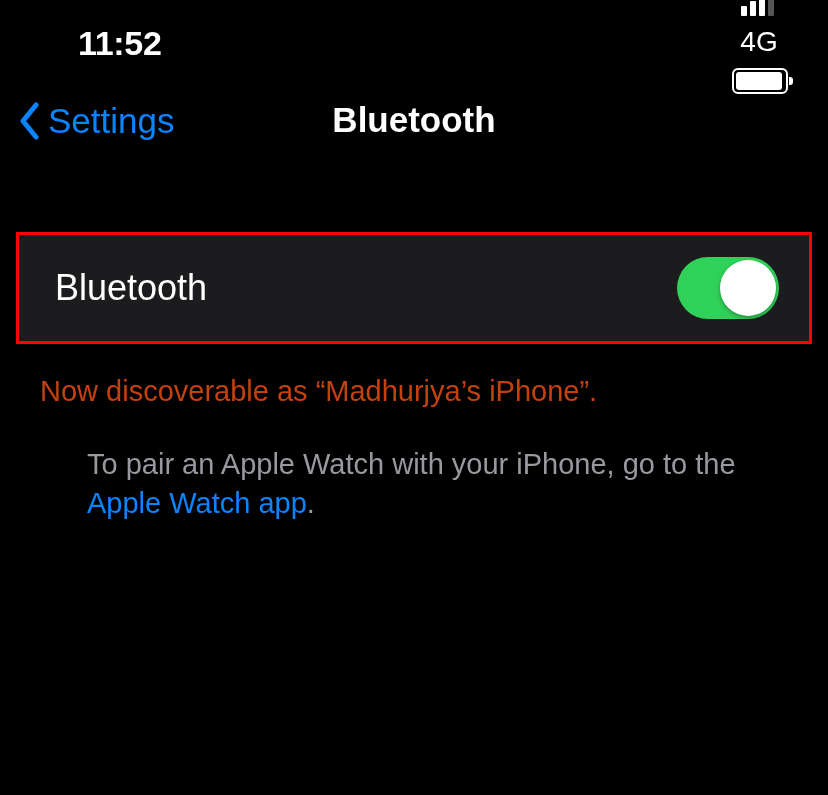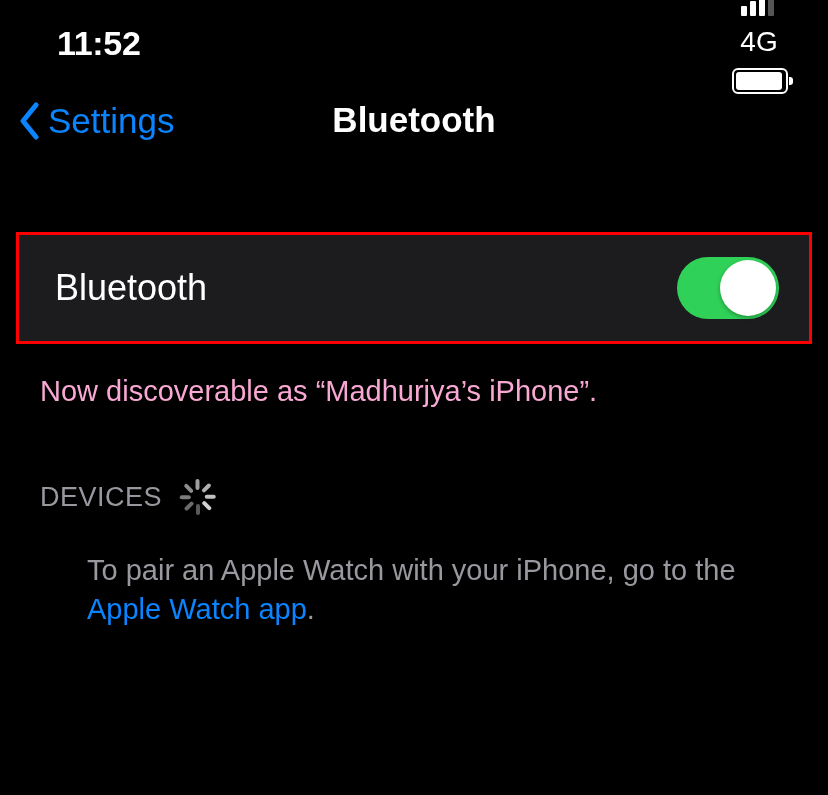--- a/index.html
+++ b/index.html
@@ -12,21 +12,21 @@
       background: #000000;
       color: #ffffff;
       width: 828px;
       height: 795px;
       overflow: hidden;
     }
     .status-bar {
       display: flex;
       justify-content: space-between;
       align-items: center;
-      padding: 24px 40px 18px 57px;
+      padding: 24px 40px 18px 78px;
       height: 80px;
     }
     .status-time {
       font-size: 34px;
       font-weight: 600;
       letter-spacing: -0.3px;
     }
     .status-right {
       display: flex;
       align-items: center;
@@ -135,21 +135,21 @@
       position: absolute;
       width: 56px;
       height: 56px;
       background: #ffffff;
       border-radius: 50%;
       top: 3px;
       right: 3px;
       box-shadow: 0 2px 4px rgba(0,0,0,0.3);
     }
     .discoverable-text {
-      color: #f9a8d4;
+      color: #c2410c;
       font-size: 29px;
       padding: 28px 40px 8px 40px;
       line-height: 1.35;
     }
     .devices-header {
       display: flex;
       align-items: center;
       padding: 60px 40px 10px 40px;
       gap: 18px;
     }
@@ -217,30 +217,17 @@
 <div class="content">
   <div class="setting-row">
     <div class="setting-label">Bluetooth</div>
     <div class="toggle">
       <div class="toggle-knob"></div>
     </div>
   </div>
 
   <div class="discoverable-text">Now discoverable as “Madhurjya’s iPhone”.</div>
 
-  <div class="devices-header">
-    <div class="devices-label">DEVICES</div>
-    <div class="spinner" id="spinner">
-        <div class="spinner-tick" style="transform: rotate(0deg) translateY(7px); background: rgb(90, 90, 90);"></div>
-        <div class="spinner-tick" style="transform: rotate(45deg) translateY(7px); background: rgb(107, 107, 107);"></div>
-        <div class="spinner-tick" style="transform: rotate(90deg) translateY(7px); background: rgb(124, 124, 124);"></div>
-        <div class="spinner-tick" style="transform: rotate(135deg) translateY(7px); background: rgb(141, 141, 141);"></div>
-        <div class="spinner-tick" style="transform: rotate(180deg) translateY(7px); background: rgb(159, 159, 159);"></div>
-        <div class="spinner-tick" style="transform: rotate(225deg) translateY(7px); background: rgb(176, 176, 176);"></div>
-        <div class="spinner-tick" style="transform: rotate(270deg) translateY(7px); background: rgb(193, 193, 193);"></div>
-        <div class="spinner-tick" style="transform: rotate(315deg) translateY(7px); background: rgb(210, 210, 210);"></div>
-      </div>
-  </div>
 
   <div class="pairing-text">
     <span>To pair an Apple Watch with your iPhone, go to the </span><span class="link">Apple Watch app</span><span>.</span>
   </div>
 </div>
 
 </body></html>

